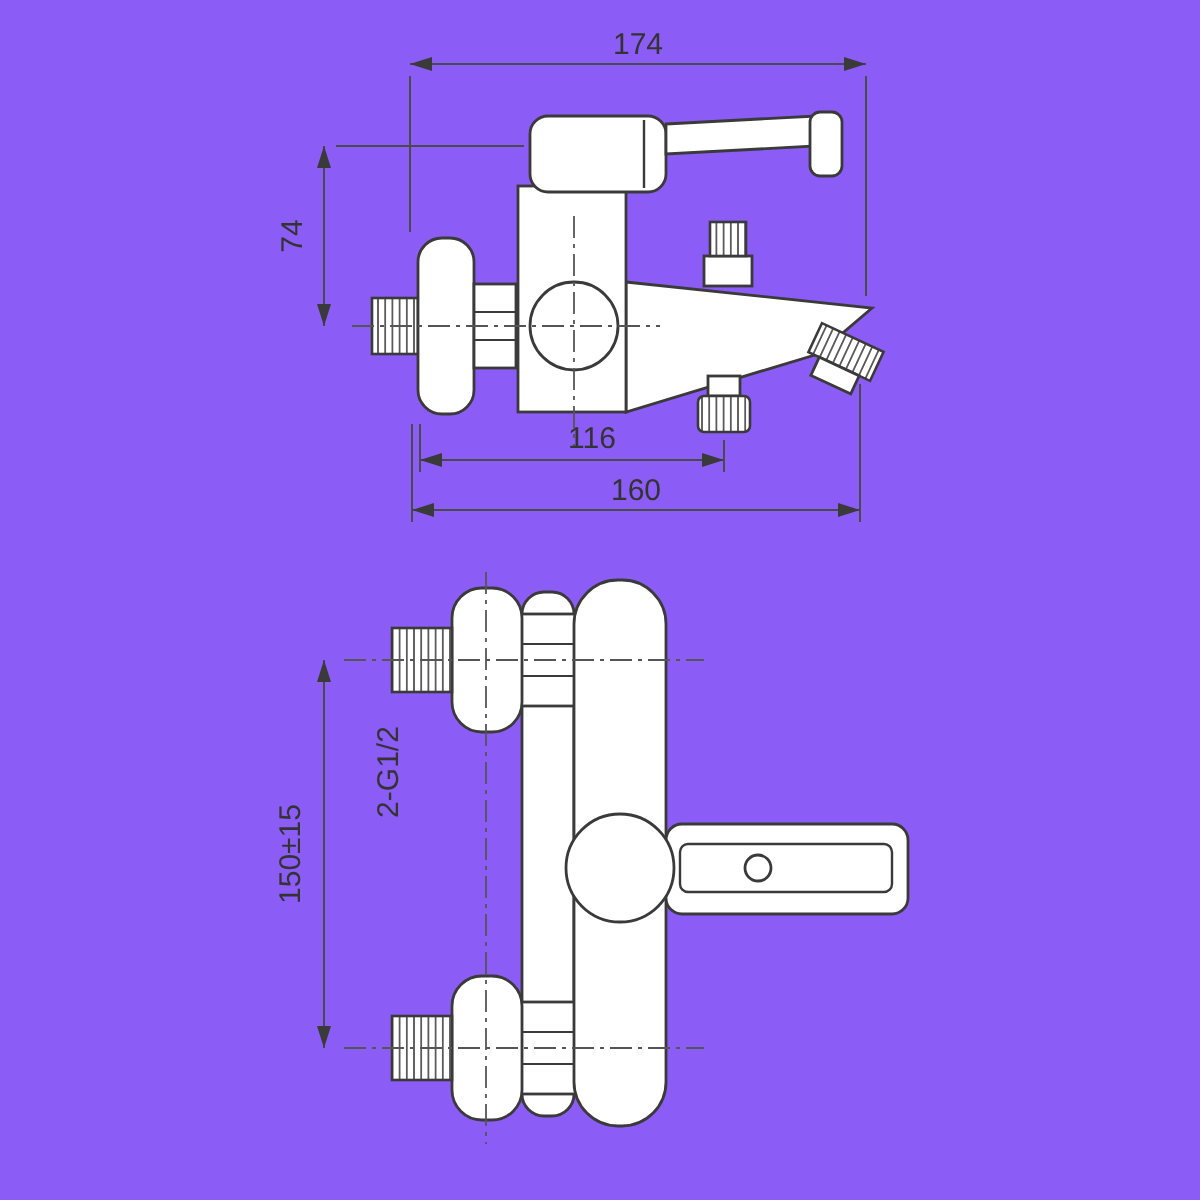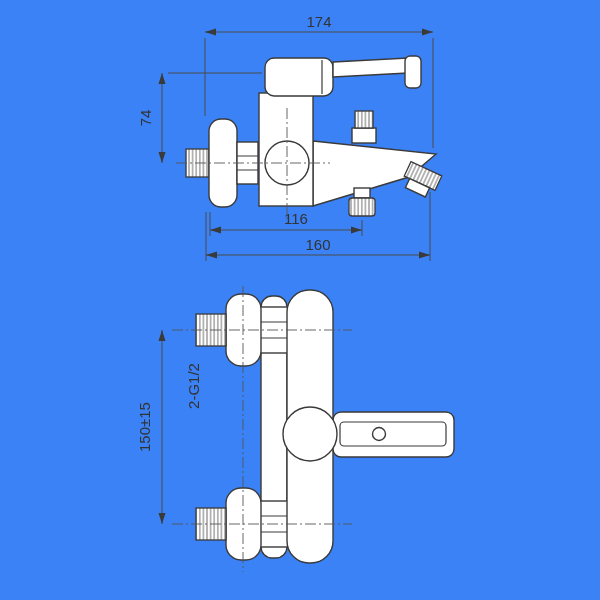--- a/index.html
+++ b/index.html
@@ -1,16 +1,16 @@
 <!DOCTYPE html>
 <html><head>
 <meta charset="utf-8">
 <style>
   html, body { margin: 0; padding: 0; background: #ffffff; }
-  .stage { width: 600px; height: 600px; background: #3b82f6; overflow: hidden; }
+  .stage { width: 600px; height: 600px; background: #8b5cf6; overflow: hidden; }
   svg { display: block; }
   .outline { fill: #ffffff; stroke: #3a3a3a; stroke-width: 1.4; }
   .knurl   { stroke: #3a3a3a; stroke-width: 1.3; }
   .dim     { stroke: #4a4a4a; stroke-width: 1; fill: none; }
   .center  { stroke: #555555; stroke-width: 0.9; fill: none; stroke-dasharray: 11 3 2 3; }
   .facet   { stroke: #3a3a3a; stroke-width: 1; fill: none; }
   .detail  { stroke: #3a3a3a; stroke-width: 1.2; fill: none; }
   .arrow   { fill: #3a3a3a; stroke: none; }
   .dim-text { font-family: "Liberation Sans", sans-serif; font-size: 15px; fill: #333333; }
 </style>

